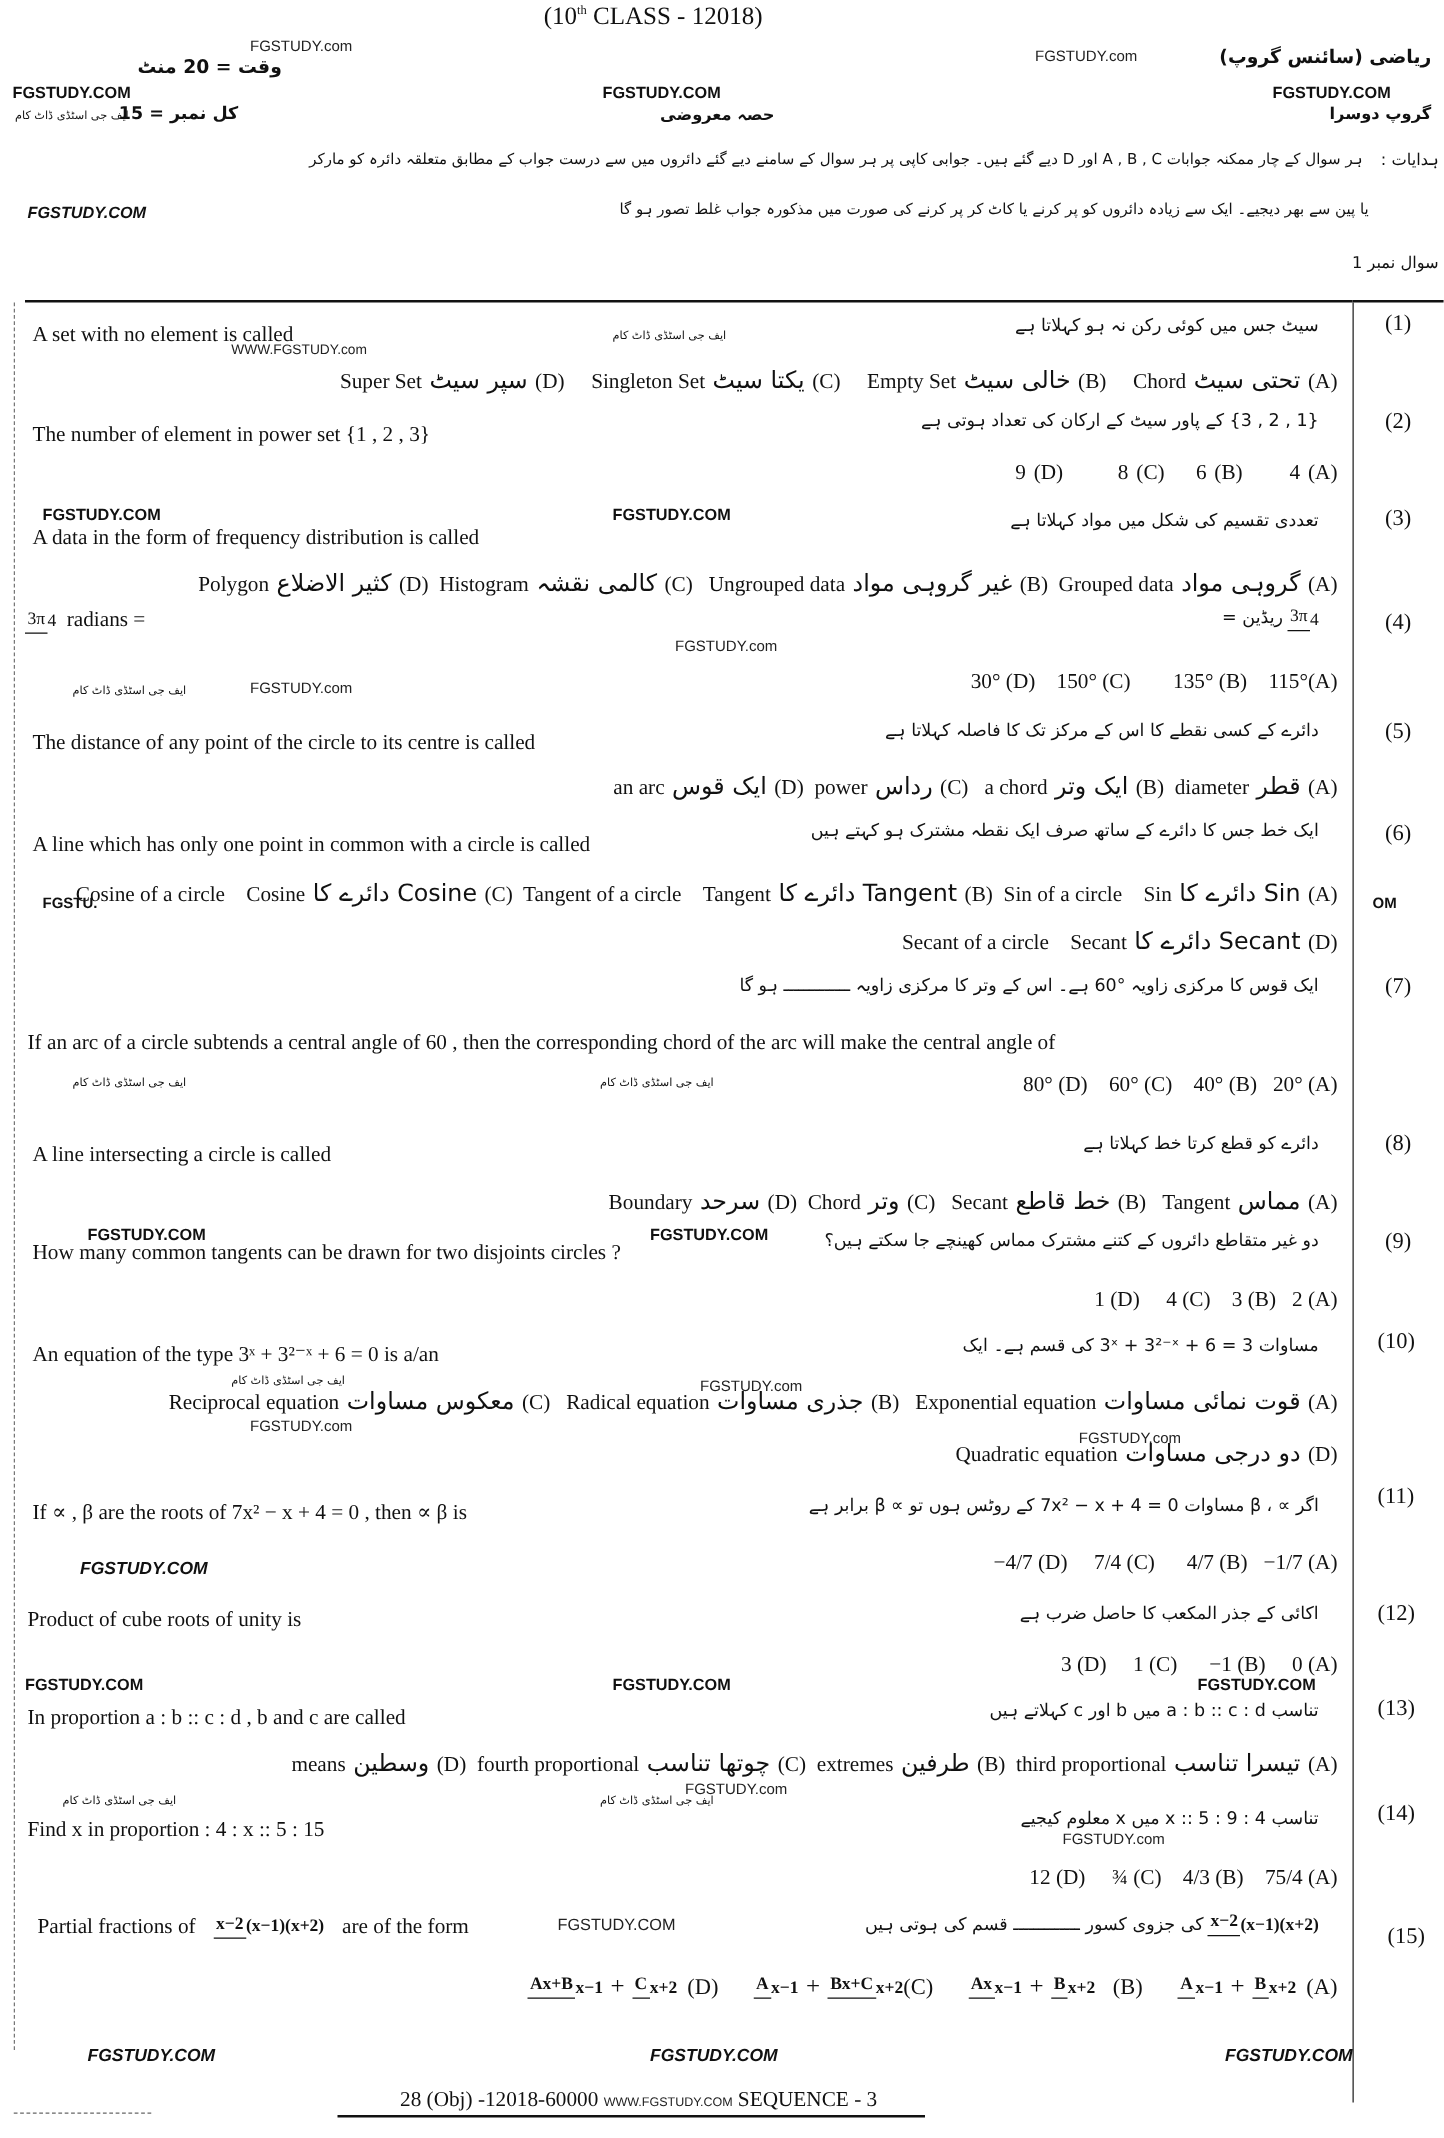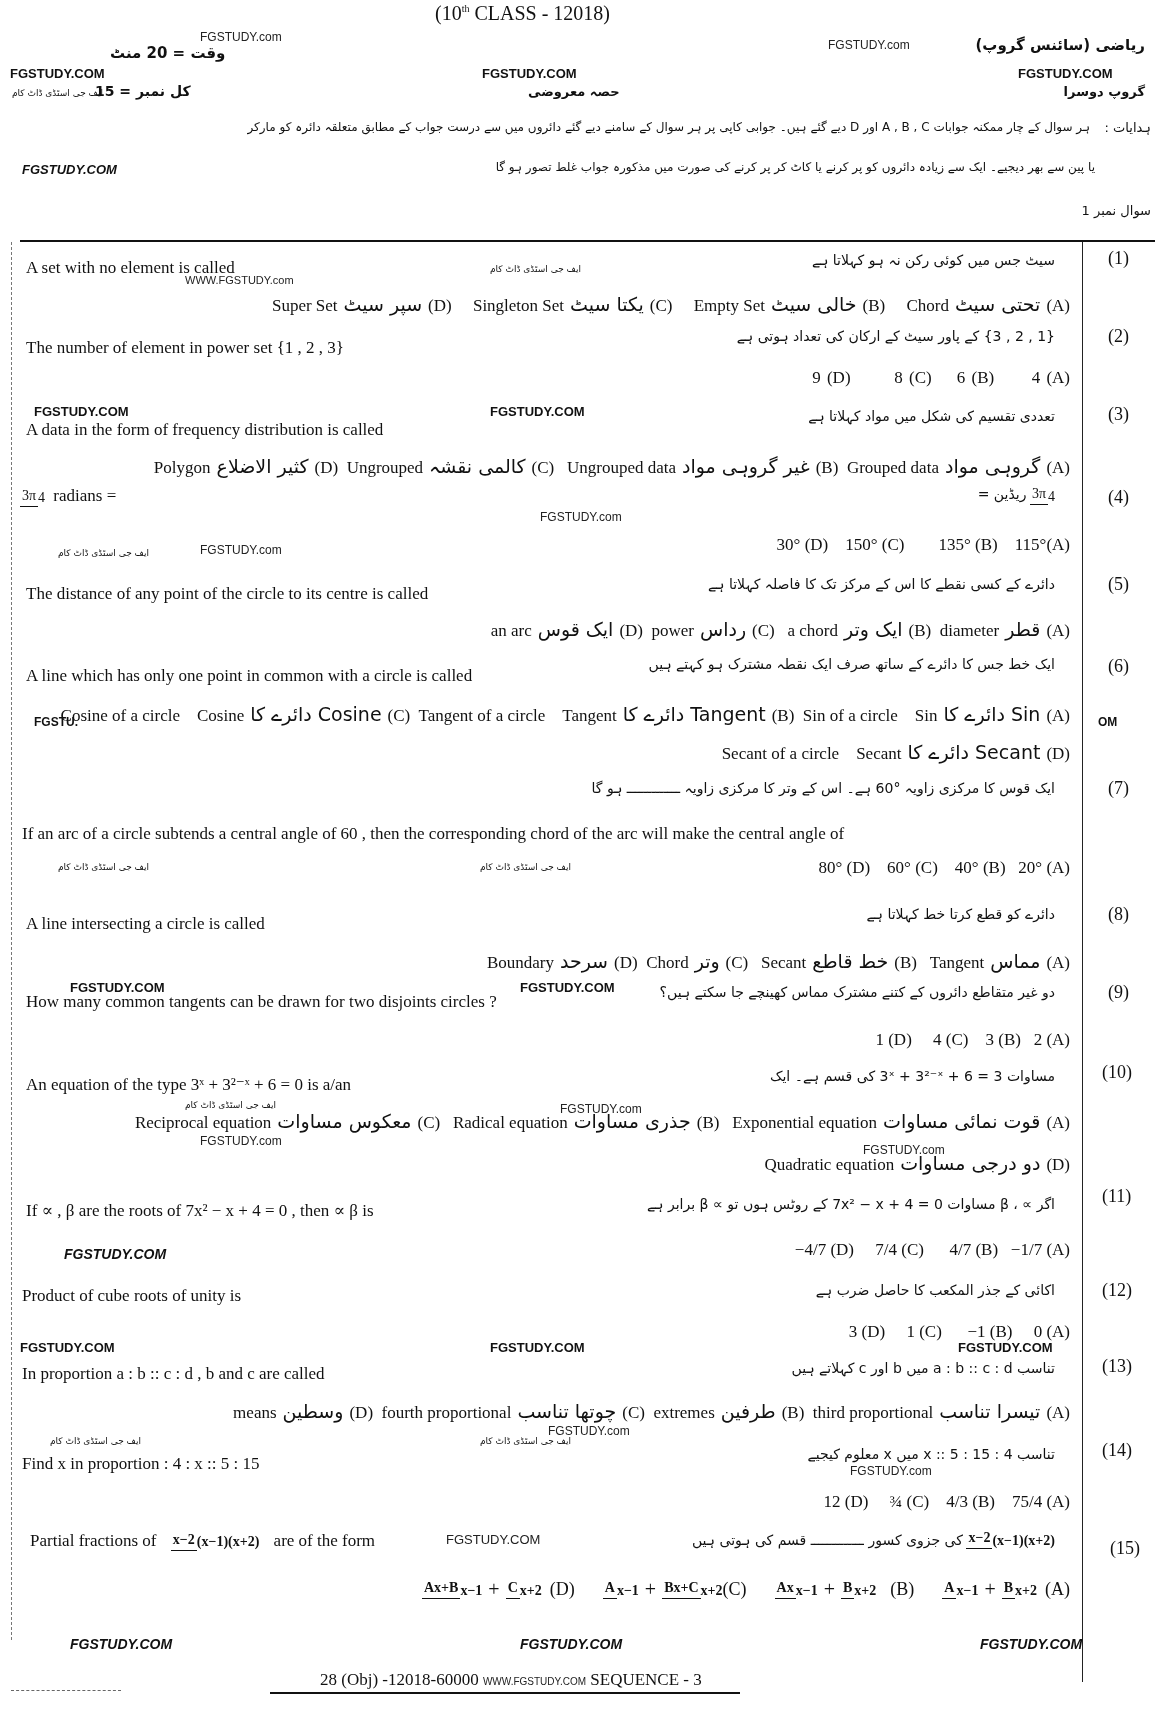--- a/index.html
+++ b/index.html
@@ -84,21 +84,21 @@
   <span><span>4</span> <span>(A)</span></span>
 </div>
 
 <div class="abs wm-bold" style="left:34px; top:404px;">FGSTUDY.COM</div>
 <div class="abs wm-bold" style="left:490px; top:404px;">FGSTUDY.COM</div>
 <div class="abs qnum" style="left:1108px; top:404px;">(3)</div>
 <div class="abs q-en" style="left:26px; top:420px;">A data in the form of frequency distribution is called</div>
 <div class="abs urdu q-ur" style="right:100px; top:408px;">تعددی تقسیم کی شکل میں مواد کہلاتا ہے</div>
 <div class="abs opt" style="right:85px; top:455px;">
   <span><span>Polygon</span><span class="ur">کثیر الاضلاع</span><span>(D)</span></span>&nbsp;
-  <span><span>Ungrouped</span><span class="ur">کالمی نقشہ</span><span>(C)</span></span>&nbsp;&nbsp;
+  <span><span>Histogram</span><span class="ur">کالمی نقشہ</span><span>(C)</span></span>&nbsp;&nbsp;
   <span><span>Ungrouped data</span><span class="ur">غیر گروہی مواد</span><span>(B)</span></span>&nbsp;
   <span><span>Grouped data</span><span class="ur">گروہی مواد</span><span>(A)</span></span>
 </div>
 
 <div class="abs qnum" style="left:1108px; top:487px;">(4)</div>
 <div class="abs" style="left:20px; top:486px; font-size:17px;">
   <span class="frac" style="font-weight:normal;">
       <span class="num">3π</span>
       <span class="den">4</span>
     </span>
@@ -227,21 +227,21 @@
   <span><span>fourth proportional</span><span class="ur">چوتھا تناسب</span><span>(C)</span></span>&nbsp;
   <span><span>extremes</span><span class="ur">طرفین</span><span>(B)</span></span>&nbsp;
   <span><span>third proportional</span><span class="ur">تیسرا تناسب</span><span>(A)</span></span>
 </div>
 
 <div class="abs wm" style="left:548px; top:1424px;">FGSTUDY.com</div>
 <div class="abs urdu" style="left:50px; top:1436px; font-size:9px;">ایف جی اسٹڈی ڈاٹ کام</div>
 <div class="abs urdu" style="left:480px; top:1436px; font-size:9px;">ایف جی اسٹڈی ڈاٹ کام</div>
 <div class="abs qnum" style="left:1102px; top:1440px;">(14)</div>
 <div class="abs q-en" style="left:22px; top:1454px;">Find x in proportion : 4 : x :: 5 : 15</div>
-<div class="abs urdu q-ur" style="right:100px; top:1446px;">تناسب 4 : x :: 5 : 15 میں x معلوم کیجیے</div>
+<div class="abs urdu q-ur" style="right:100px; top:1446px;">تناسب 4 : x :: 5 : 9 میں x معلوم کیجیے</div>
 <div class="abs wm" style="left:850px; top:1464px;">FGSTUDY.com</div>
 <div class="abs opt" style="right:85px; top:1492px;">
   <span><span>12</span> <span>(D)</span></span>&nbsp;&nbsp;&nbsp;&nbsp;
   <span><span>¾</span> <span>(C)</span></span>&nbsp;&nbsp;&nbsp;
   <span><span>4/3</span> <span>(B)</span></span>&nbsp;&nbsp;&nbsp;
   <span><span>75/4</span> <span>(A)</span></span>
 </div>
 
 <div class="abs qnum" style="left:1110px; top:1538px;">(15)</div>
 <div class="abs" style="left:30px; top:1530px; font-size:17px;">

